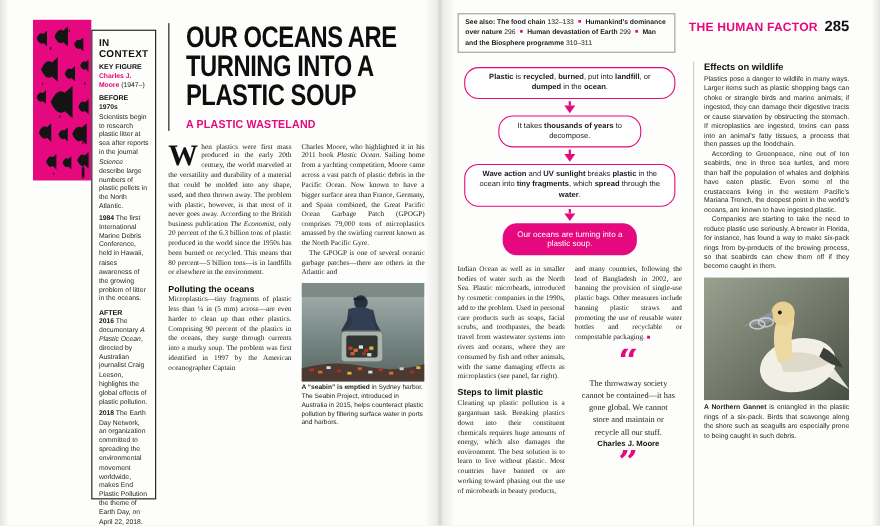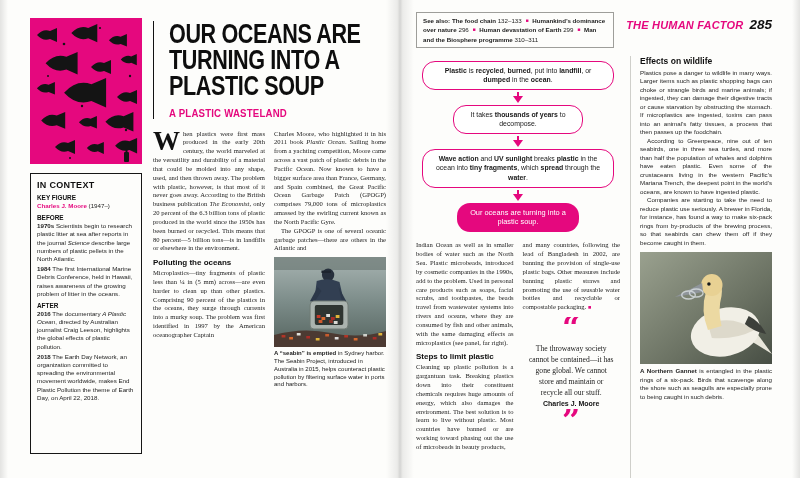--- a/index.html
+++ b/index.html
@@ -13,21 +13,21 @@
   .gutter { position:absolute; left:386px; top:0; width:28px; height:478px; pointer-events:none;
             background:linear-gradient(90deg, rgba(0,0,0,0) 0%, rgba(0,0,0,0.07) 40%, rgba(0,0,0,0.16) 50%, rgba(0,0,0,0.07) 60%, rgba(0,0,0,0) 100%); }
   .edge-l, .edge-r { position:absolute; top:0; width:8px; height:478px; pointer-events:none; }
   .edge-l { left:0;  background:linear-gradient(90deg, rgba(0,0,0,0.10), rgba(0,0,0,0)); }
   .edge-r { right:0; background:linear-gradient(270deg, rgba(0,0,0,0.10), rgba(0,0,0,0)); }
 
   .pagenum { font-size:13px; font-weight:bold; color:#101010; }
 
   
   .left-grid { display:flex; gap:11px; margin-top:6px; height:436px; }
-  .sidebar { flex:0 0 112px; width:112px; display:flex; flex-direction:column; }
+  .sidebar { flex:0 0 112px; width:112px; display:flex; flex-direction:row; }
   .fishbox { width:112px; height:146px; background:var(--accent); overflow:hidden; }
   .fishbox svg { display:block; width:100%; height:100%; }
   .incontext { border:1px solid #161616; margin-top:9px; padding:6px; flex:1; background:#fdfdfb; }
   .ic-head  { font-size:9px; font-weight:bold; letter-spacing:.3px; margin-bottom:4px; color:#0f0f0f; }
   .ic-label { font-size:6.4px; font-weight:bold; margin:4px 0 1px; color:#0f0f0f; }
   .ic-item  { font-size:6.2px; line-height:1.32; color:#1d1d1d; margin-bottom:2px; }
   b.pink, .pink { color:var(--accent); }
 
   .main { flex:1; min-width:0; display:flex; flex-direction:column; }
   .title-block { border-left:1.5px solid #111; padding-left:15px; margin-top:3px; }
@@ -45,21 +45,21 @@
   .photo svg { display:block; width:100%; height:100%; }
   .seabin { height:90px; }
   .caption { font-size:6px; line-height:1.3; color:#212121; }
 
   
   .rp-header { display:flex; align-items:flex-start; gap:12px; }
   .seealso { flex:1; border:1px solid #9e9e9a; padding:3px 6px; font-size:6.2px; line-height:1.5; color:#1c1c1c; }
   .sa-label { font-weight:bold; }
   .sa-title { font-weight:bold; }
   .sa-sep { color:var(--accent); font-size:5px; margin:0 2px; vertical-align:1px; }
-  .chap { white-space:nowrap; text-align:right; padding-top:3px;font-style:italic; }
+  .chap { white-space:nowrap; text-align:right; padding-top:3px; }
   .chap-name { color:var(--accent); font-weight:bold; font-size:11px; letter-spacing:.2px; }
   .chap-num { color:#101010; font-weight:bold; font-size:13.5px; margin-left:6px; }
 
   .rp-grid { display:flex; gap:10px; margin-top:8px; height:424px; }
   .rp-main { flex:1; min-width:0; }
   .panel { flex:0 0 142px; border-left:1px solid #cfcfca; padding-left:9px; }
   .panel-head { font-size:8.5px; font-weight:bold; margin-bottom:3px; color:#0f0f0f; }
   .panel p { font-size:6.2px; line-height:1.37; text-align:justify; color:#1d1d1d; }
   .panel p + p { text-indent:7px; }
   .gannet { height:112px; margin:5px 0 3px; }

